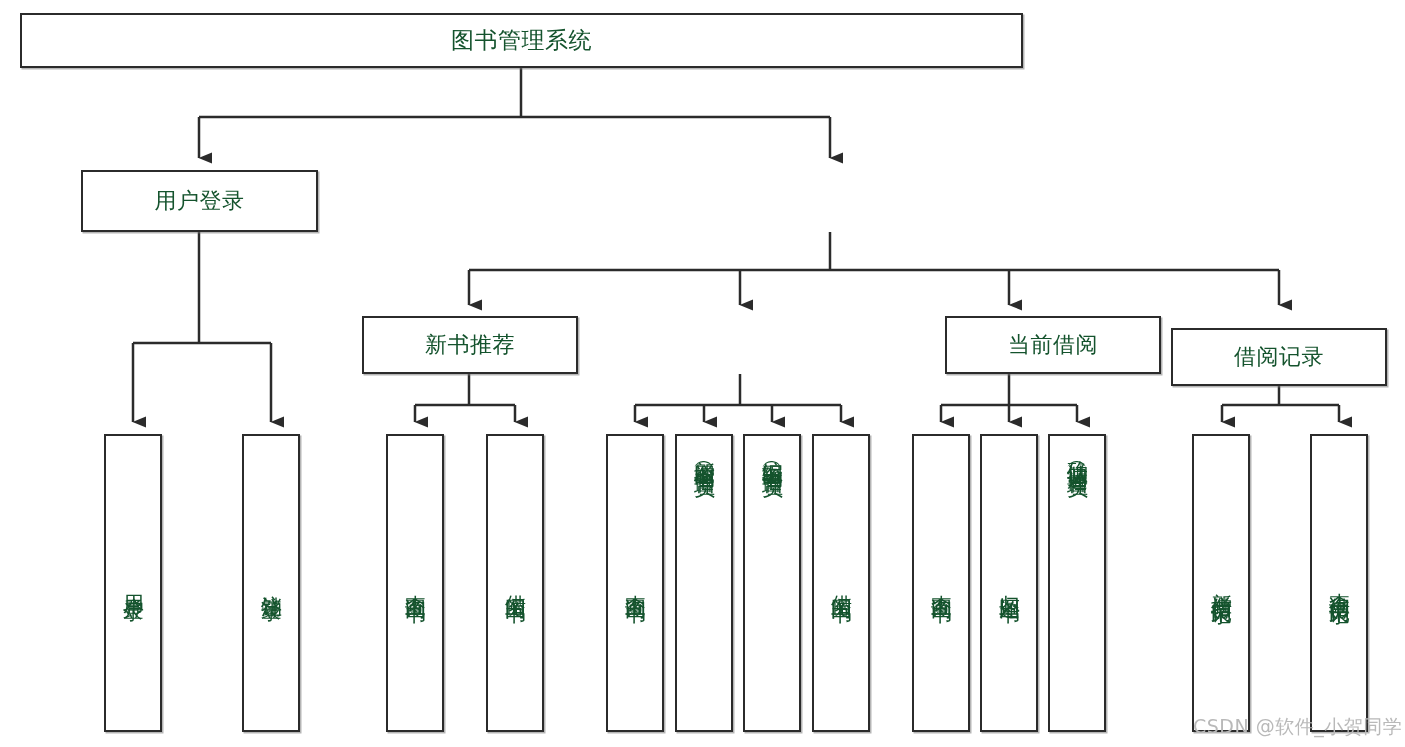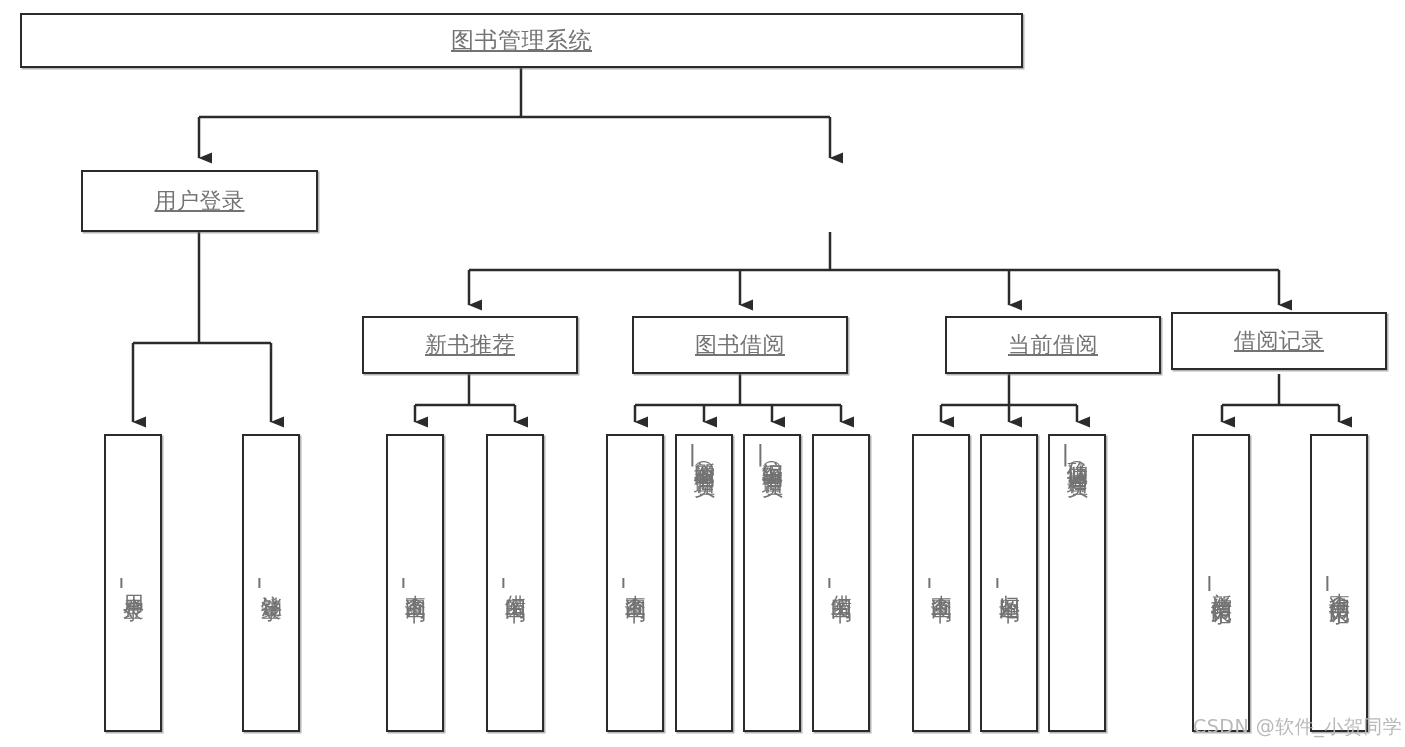--- a/index.html
+++ b/index.html
@@ -30,26 +30,25 @@
     position: absolute;
     box-sizing: border-box;
     background: #ffffff;
     border: 2.5px solid #2b2b2b;
     display: flex;
     align-items: center;
     justify-content: center;
     box-shadow: 1.5px 1.5px 0 rgba(120,120,120,0.55);
   }
   .node .label {
-    color: #737373;
+    color: #14532d;
     font-size: 22px;
     line-height: 1.05;
     letter-spacing: 0.5px;
     white-space: nowrap;
-    text-decoration: underline;
   }
   
   .node.horiz .label {
     writing-mode: horizontal-tb;
   }
   .node.root .label {
     font-size: 23px;
   }
   
   .node.vert {
@@ -135,27 +134,24 @@
     <span class="label">图书管理系统</span>
   </div>
 
   <div class="node horiz" style="left:81px; top:170px; width:237px; height:62px;">
     <span class="label">用户登录</span>
   </div>
 
   <div class="node horiz" style="left:362px; top:316px; width:216px; height:58px;justify-content:center;">
     <span class="label">新书推荐</span>
   </div>
-  <div class="node horiz" style="left:632px; top:316px; width:216px; height:58px;">
-    <span class="label">图书借阅</span>
-  </div>
   <div class="node horiz" style="left:901px; top:316px; width:216px; height:58px;margin-left:44px;">
     <span class="label">当前借阅</span>
   </div>
-  <div class="node horiz" style="left:1171px; top:312px; width:216px; height:58px;">
+  <div class="node horiz" style="left:1171px; top:328px; width:216px; height:58px;">
     <span class="label">借阅记录</span>
   </div>
 
   <div class="node vert centered" style="left:104px; top:434px; width:58px; height:298px;">
     <span class="label">用户登录</span>
   </div>
   <div class="node vert centered" style="left:242px; top:434px; width:58px; height:298px;">
     <span class="label">注销登录</span>
   </div>
 

